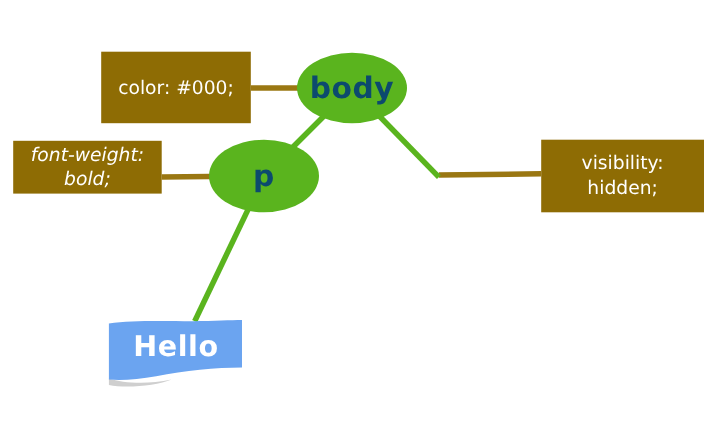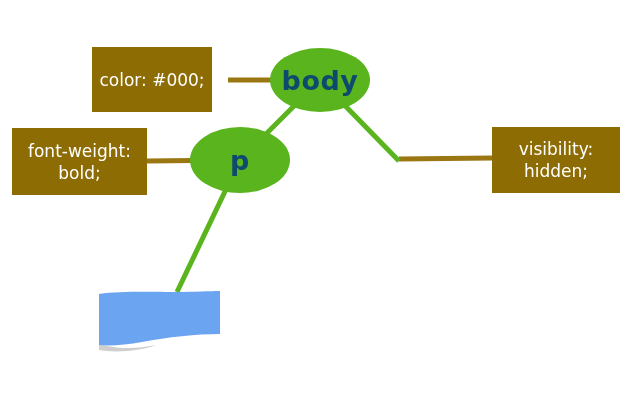--- a/index.html
+++ b/index.html
@@ -28,23 +28,23 @@
     background: var(--rule-brown, #8e6c04);
     color: #ffffff;
     display: flex;
     align-items: center;
     justify-content: center;
     text-align: center;
     font-size: 17px;
     line-height: 22px;
     white-space: pre-line;
   }
-  .rule-color      { left: 92px;  top: 47px;  width: 120px; height: 65px; }
-  .rule-fontweight { left: 12px;  top: 128px; width: 135px; height: 67px; }
-  .rule-visibility { left: 492px; top: 127px; width: 128px; height: 66px; }
+  .rule-color      { left: 92px;  top: 47px;  width: 136px; height: 65px; }
+  .rule-fontweight { left: 12px;  top: 128px; width: 135px; height: 48px; font-style: italic; }
+  .rule-visibility { left: 492px; top: 127px; width: 148px; height: 66px; }
 
   .node {
     position: absolute;
     z-index: 3;
     background: var(--node-green, #5ab41e);
     border-radius: 50%;
     color: #0c4a6e;
     font-weight: bold;
     display: flex;
     align-items: center;
@@ -102,14 +102,15 @@
 bold;</div>
 
   <div class="rule-box rule-visibility">visibility:
 hidden;</div>
 
   <div class="node node-body">body</div>
 
   <div class="node node-p">p</div>
 
 
+  <div class="textnode-label">Hello</div>
 
 </div>
 
 </body></html>

